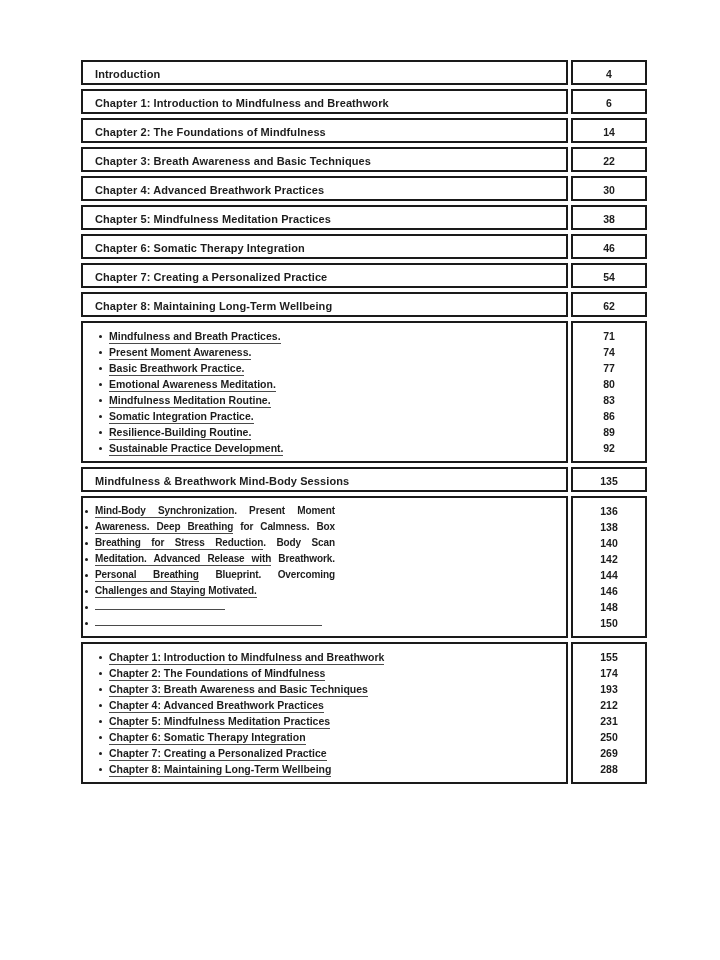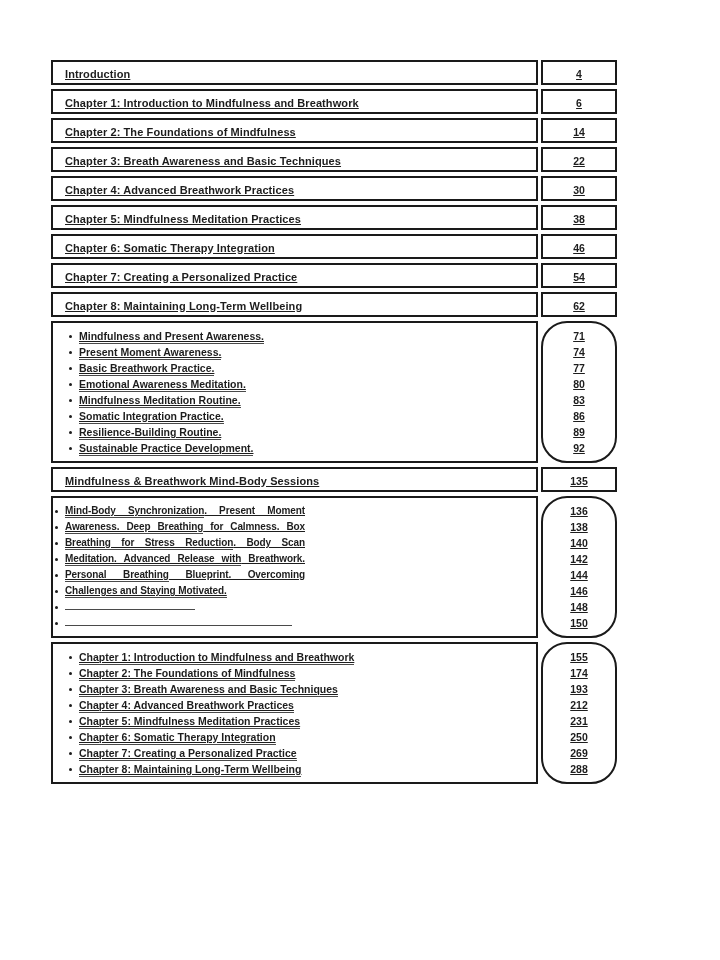--- a/index.html
+++ b/index.html
@@ -4,29 +4,29 @@
 <style>
   :root{
     --border:#1a1a1a;
     --text:#1d1d1d;
     --underline:#4a4a4a;
     --bg:#ffffff;
   }
   *{margin:0;padding:0;box-sizing:border-box;}
   html,body{width:720px;height:960px;background:var(--bg);}
   body{position:relative;font-family:"Liberation Sans",sans-serif;color:var(--text);}
-  .sheet{position:absolute;left:48px;top:56px;text-decoration:underline;}
+  .sheet{position:absolute;left:78px;top:56px;}
   table.toc{border-collapse:separate;border-spacing:3px 4px;}
   td{border:2px solid var(--border);background:var(--bg);}
   td.title-cell{width:487px;}
   td.single{height:25px;padding:0 12px;vertical-align:middle;}
   .row-title{font-size:11px;font-weight:bold;letter-spacing:0.1px;white-space:nowrap;}
   td.page-cell{width:76px;text-align:center;vertical-align:middle;}
   .pnum{font-size:10.5px;font-weight:bold;line-height:16px;}
-  td.page-cell.list-pages{vertical-align:top;padding-top:5px;border-radius:26px;}
+  td.page-cell.list-pages{vertical-align:top;padding-top:5px;}
   td.list-cell{vertical-align:top;padding:5px 8px 5px 12px;}
   .line{position:relative;margin-left:14px;line-height:16px;font-size:10.5px;font-weight:bold;white-space:nowrap;}
   .bullet{position:absolute;left:-10px;top:7px;width:3px;height:3px;background:var(--text);border-radius:50%;}
   .u{border-bottom:1.5px solid var(--underline);padding-bottom:1px;}
   .jline{position:relative;width:240px;line-height:16px;font-size:10px;font-weight:bold;letter-spacing:-0.1px;text-align:justify;text-align-last:justify;}
   .jline.no-just{text-align:center;text-align-last:left;}
   .blankline{display:inline-block;border-bottom:1.5px solid var(--underline);height:11px;}
   .blankline.short{width:130px;}
   .blankline.long{width:227px;}
 </style>
@@ -69,21 +69,21 @@
         <td class="title-cell single"><span class="row-title">Chapter 7: Creating a Personalized Practice</span></td>
         <td class="page-cell"><span class="pnum">54</span></td>
       </tr>
       <tr>
         <td class="title-cell single"><span class="row-title">Chapter 8: Maintaining Long-Term Wellbeing</span></td>
         <td class="page-cell"><span class="pnum">62</span></td>
       </tr>
 
       <tr>
         <td class="title-cell list-cell">
-          <div class="line"><span class="bullet"></span><span class="u">Mindfulness and Present Awareness.</span></div>
+          <div class="line"><span class="bullet"></span><span class="u">Mindfulness and Breath Practices.</span></div>
           <div class="line"><span class="bullet"></span><span class="u">Present Moment Awareness.</span></div>
           <div class="line"><span class="bullet"></span><span class="u">Basic Breathwork Practice.</span></div>
           <div class="line"><span class="bullet"></span><span class="u">Emotional Awareness Meditation.</span></div>
           <div class="line"><span class="bullet"></span><span class="u">Mindfulness Meditation Routine.</span></div>
           <div class="line"><span class="bullet"></span><span class="u">Somatic Integration Practice.</span></div>
           <div class="line"><span class="bullet"></span><span class="u">Resilience-Building Routine.</span></div>
           <div class="line"><span class="bullet"></span><span class="u">Sustainable Practice Development.</span></div>
         </td>
         <td class="page-cell list-pages">
           <div class="pnum">71</div>

